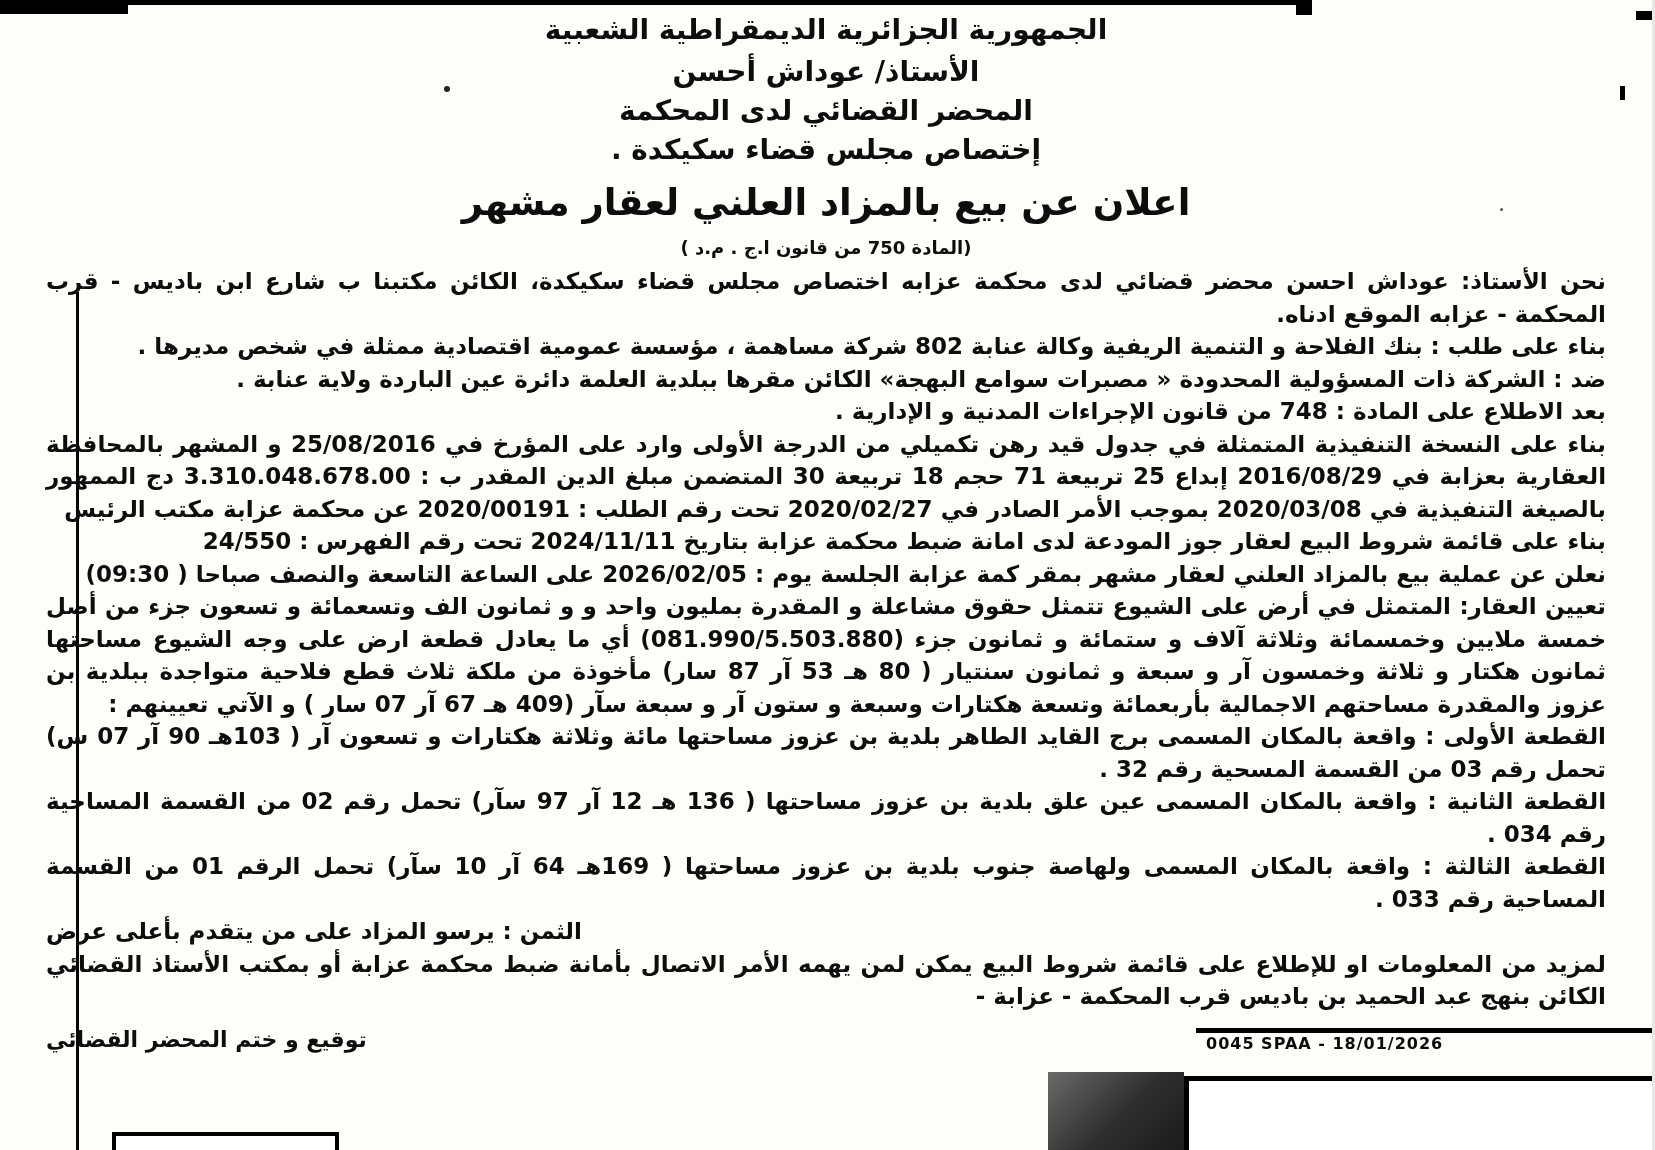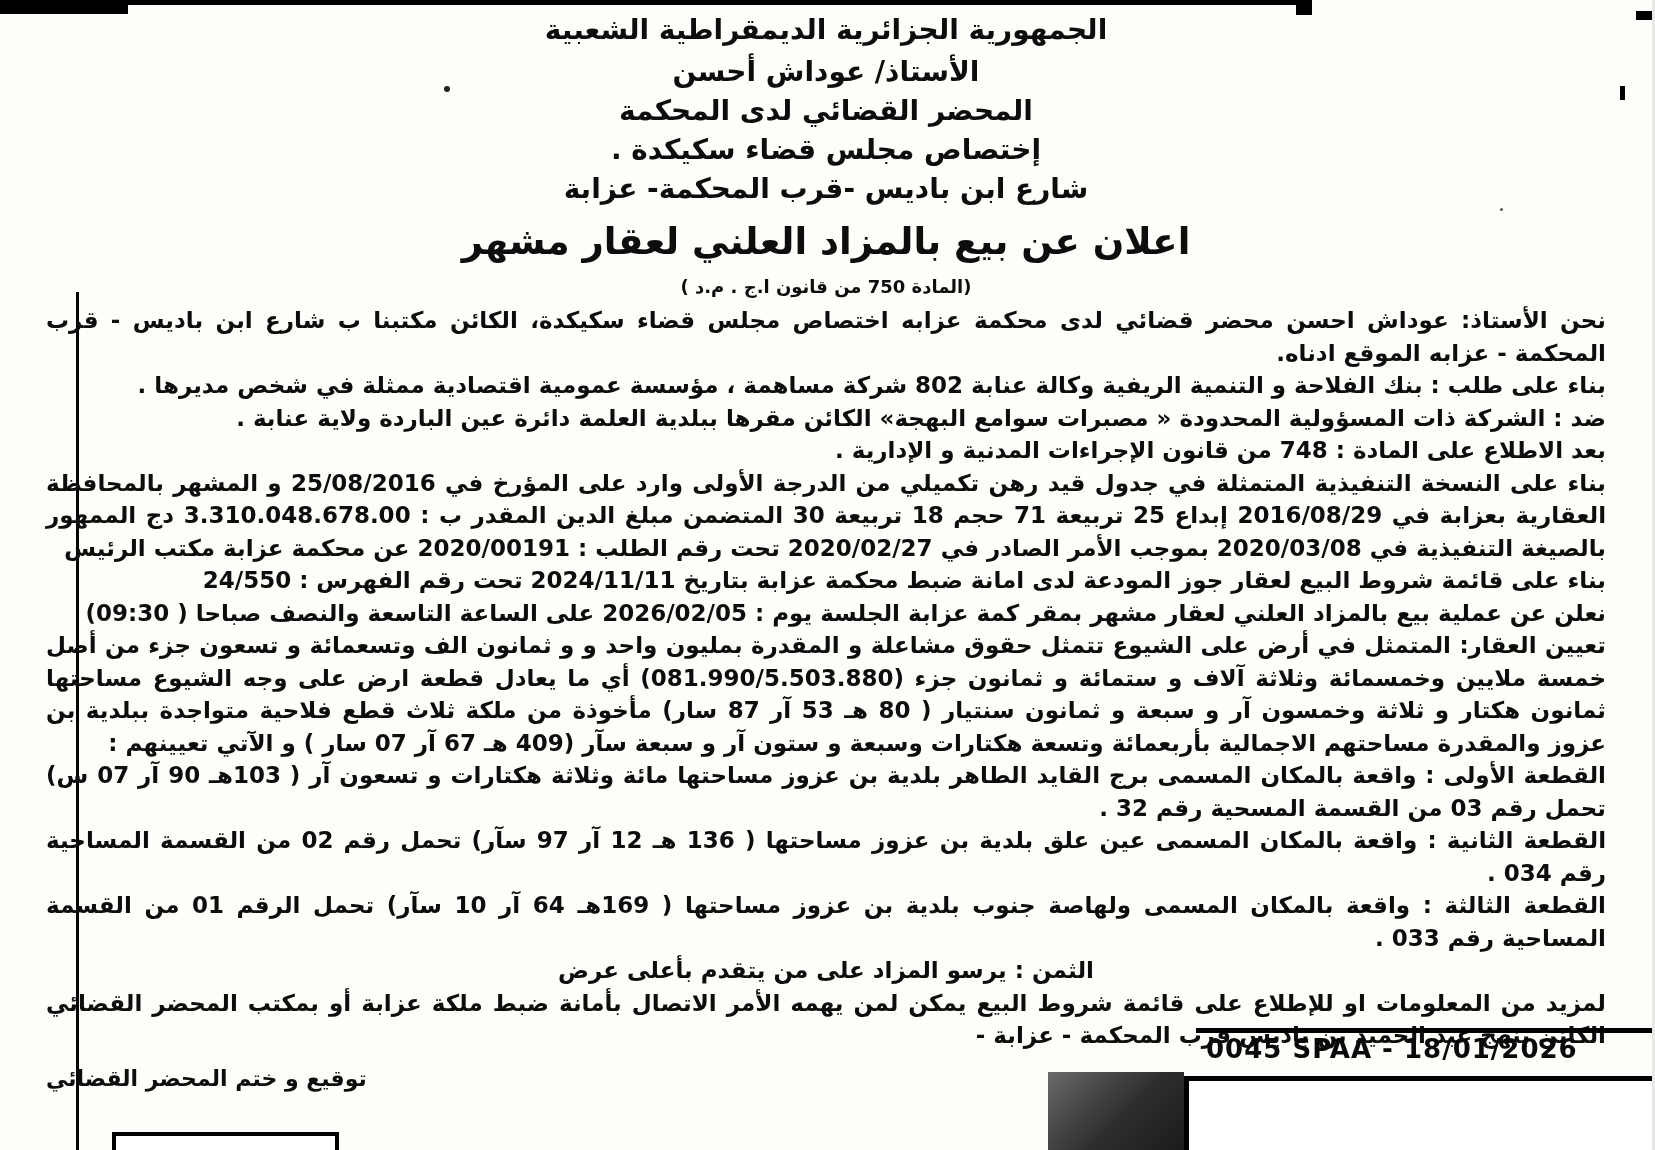--- a/index.html
+++ b/index.html
@@ -22,34 +22,34 @@
   .hdr-line{font-size:28px;line-height:39px;}
   .doc-title{font-size:37px;line-height:52px;text-align:center;margin:8px 0 2px 0;}
   .doc-article{font-size:18px;line-height:34px;text-align:center;}
   p.bodyp{
     margin:0;
     font-size:23px;
     line-height:32.5px;
     text-align:justify;
     text-justify:inter-word;
   }
-  p.bodyp.center-last{text-align:center;}
+  p.bodyp.center-last{text-align:left;}
   .signature{
     font-size:22px;
     text-align:right;
     margin-top:14px;
     display:inline-block;
   }
   .sig-row{text-align:left;direction:rtl;}
   .reference{
     position:absolute;
     left:1206px;top:1034px;
     direction:ltr;
     font-weight:700;
-    font-size:26px;
+    font-size:16px;
     letter-spacing:1px;
     color:#0a0a0a;
     text-align:center;
   }
   
   .art{position:absolute;background:#000;}
   .a-topbar{left:0;top:0;width:128px;height:14px;}
   .a-topline{left:124px;top:0;width:1188px;height:5px;}
   .a-toptick1{left:1296px;top:5px;width:16px;height:10px;}
   .a-toptick2{left:1636px;top:11px;width:16px;height:9px;}
@@ -86,38 +86,37 @@
   <div class="art a-righttick"></div>
   <div class="art a-vline"></div>
   <div class="art a-dot1"></div>
   <div class="art a-dot2"></div>
 
   <div class="content">
     <div class="hdr hdr-republic">الجمهورية الجزائرية الديمقراطية الشعبية</div>
     <div class="hdr hdr-line">الأستاذ/ عوداش أحسن</div>
     <div class="hdr hdr-line">المحضر القضائي لدى المحكمة</div>
     <div class="hdr hdr-line">إختصاص مجلس قضاء سكيكدة .</div>
-    <div class="hdr hdr-line">شارع ابن باديس -قرب المحكمة- عزابة</div>
 
     <div class="doc-title">اعلان عن بيع بالمزاد العلني لعقار مشهر</div>
     <div class="doc-article">(المادة 750 من قانون ا.ج . م.د )</div>
 
     <p class="bodyp">نحن الأستاذ: عوداش احسن محضر قضائي لدى محكمة عزابه اختصاص مجلس قضاء سكيكدة، الكائن مكتبنا ب شارع ابن باديس - قرب المحكمة - عزابه الموقع ادناه.</p>
     <p class="bodyp">بناء على طلب : بنك الفلاحة و التنمية الريفية وكالة عنابة 802 شركة مساهمة ، مؤسسة عمومية اقتصادية ممثلة في شخص مديرها .</p>
     <p class="bodyp">ضد : الشركة ذات المسؤولية المحدودة « مصبرات سوامع البهجة» الكائن مقرها ببلدية العلمة دائرة عين الباردة ولاية عنابة .</p>
     <p class="bodyp">بعد الاطلاع على المادة : 748 من قانون الإجراءات المدنية و الإدارية .</p>
     <p class="bodyp">بناء على النسخة التنفيذية المتمثلة في جدول قيد رهن تكميلي من الدرجة الأولى وارد على المؤرخ في 25/08/2016 و المشهر بالمحافظة العقارية بعزابة في 2016/08/29 إبداع 25 تربيعة 71 حجم 18 تربيعة 30 المتضمن مبلغ الدين المقدر ب : 3.310.048.678.00 دج الممهور بالصيغة التنفيذية في 2020/03/08 بموجب الأمر الصادر في 2020/02/27 تحت رقم الطلب : 2020/00191 عن محكمة عزابة مكتب الرئيس</p>
     <p class="bodyp">بناء على قائمة شروط البيع لعقار جوز المودعة لدى امانة ضبط محكمة عزابة بتاريخ 2024/11/11 تحت رقم الفهرس : 24/550</p>
     <p class="bodyp">نعلن عن عملية بيع بالمزاد العلني لعقار مشهر بمقر كمة عزابة الجلسة يوم : 2026/02/05 على الساعة التاسعة والنصف صباحا ( 09:30)</p>
     <p class="bodyp">تعيين العقار: المتمثل في أرض على الشيوع تتمثل حقوق مشاعلة و المقدرة بمليون واحد و و ثمانون الف وتسعمائة و تسعون جزء من أصل خمسة ملايين وخمسمائة وثلاثة آلاف و ستمائة و ثمانون جزء (081.990/5.503.880) أي ما يعادل قطعة ارض على وجه الشيوع مساحتها ثمانون هكتار و ثلاثة وخمسون آر و سبعة و ثمانون سنتيار ( 80 هـ 53 آر 87 سار) مأخوذة من ملكة ثلاث قطع فلاحية متواجدة ببلدية بن عزوز والمقدرة مساحتهم الاجمالية بأربعمائة وتسعة هكتارات وسبعة و ستون آر و سبعة سآر (409 هـ 67 آر 07 سار ) و الآتي تعيينهم :</p>
     <p class="bodyp">القطعة الأولى : واقعة بالمكان المسمى برج القايد الطاهر بلدية بن عزوز مساحتها مائة وثلاثة هكتارات و تسعون آر ( 103هـ 90 آر 07 س) تحمل رقم 03 من القسمة المسحية رقم 32 .</p>
     <p class="bodyp">القطعة الثانية : واقعة بالمكان المسمى عين علق بلدية بن عزوز مساحتها ( 136 هـ 12 آر 97 سآر) تحمل رقم 02 من القسمة المساحية رقم 034 .</p>
     <p class="bodyp">القطعة الثالثة : واقعة بالمكان المسمى ولهاصة جنوب بلدية بن عزوز مساحتها ( 169هـ 64 آر 10 سآر) تحمل الرقم 01 من القسمة المساحية رقم 033 .</p>
     <p class="bodyp center-last">الثمن : يرسو المزاد على من يتقدم بأعلى عرض</p>
-    <p class="bodyp">لمزيد من المعلومات او للإطلاع على قائمة شروط البيع يمكن لمن يهمه الأمر الاتصال بأمانة ضبط ملكة عزابة أو بمكتب المحضر القضائي الكائن بنهج عبد الحميد بن باديس قرب المحكمة - عزابة -</p>
+    <p class="bodyp">لمزيد من المعلومات او للإطلاع على قائمة شروط البيع يمكن لمن يهمه الأمر الاتصال بأمانة ضبط محكمة عزابة أو بمكتب الأستاذ القضائي الكائن بنهج عبد الحميد بن باديس قرب المحكمة - عزابة -</p>
 
     <div class="sig-row">
       <span class="signature">توقيع و ختم المحضر القضائي</span>
     </div>
   </div>
 
   <div class="art a-refline"></div>
   <div class="reference">0045 SPAA - 18/01/2026</div>
 
   <div class="art a-darkrect"></div>

